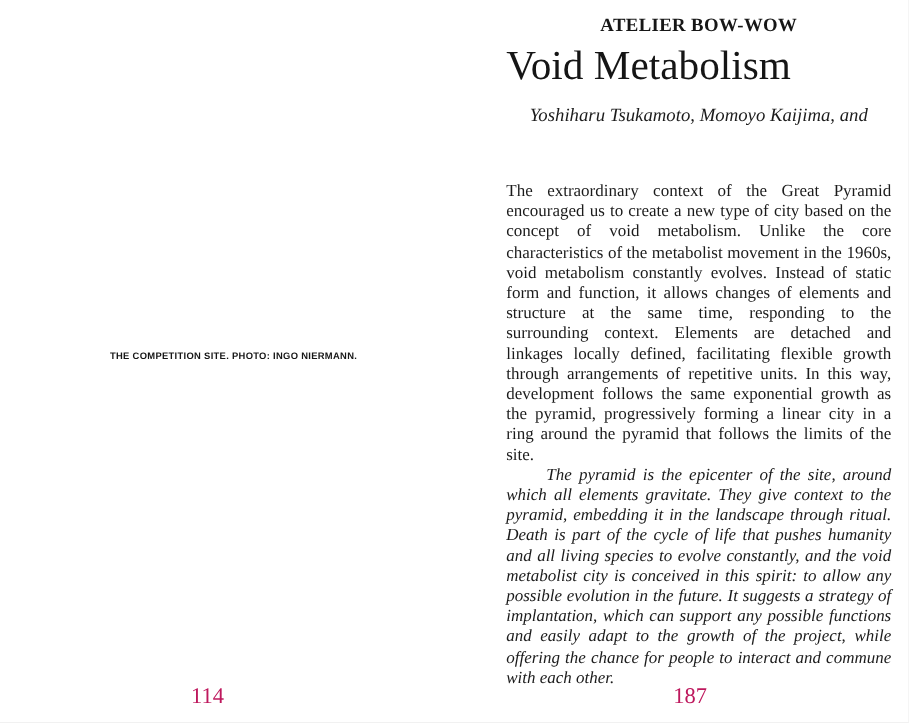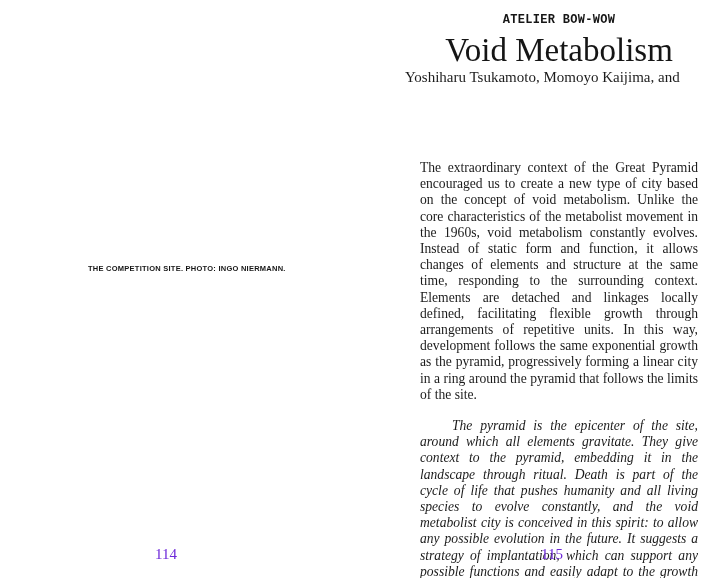--- a/index.html
+++ b/index.html
@@ -14,85 +14,87 @@
     background: #ffffff;
     overflow: hidden;
     font-family: "Liberation Serif", serif;
     color: #1a1a1a;
   }
 
   
   .photo-caption {
     position: absolute;
     left: 88px;
-    top: 264px;
+    top: 280px;
     font-family: "Liberation Sans", sans-serif;
     font-weight: bold;
     font-size: 7.5px;
     letter-spacing: 0.25px;
     color: #161616;
     white-space: nowrap;
   }
   .pagenum {
     position: absolute;
     top: 546px;
     font-family: "Liberation Serif", serif;
-    font-size: 15px;
-    color: #6d28d9;
+    font-size: 18px;
+    color: #be185d;
     transform: translateX(-50%);
     font-variant-numeric: oldstyle-nums;
     font-feature-settings: "onum" 1;
   }
   .pagenum-left  { left: 166px; }
   .pagenum-right { left: 552px; }
 
   
   .article {
     position: absolute;
     left: 405px;
     top: 0;
     width: 308px;
   }
   .kicker {
     margin-top: 13px;
     text-align: center;
-    font-family: Liberation Mono, monospace;
+    font-family: Liberation Serif, serif;
     font-weight: bold;
-    font-size: 12px;
+    font-size: 15px;
     letter-spacing: 0.3px;
     color: #161616;
   }
   .title {
     margin-top: 5px;
-    text-align: center;
     font-family: "Liberation Serif", serif;
     font-size: 33px;
     line-height: 36px;
     font-weight: normal;
     color: #151515;
     white-space: nowrap;
   }
   .authors {
+    margin-top: 13px;
+    text-align: center;
+    font-style: italic;
     font-size: 15px;
     line-height: 19px;
     color: #1c1c1c;
   }
   .body-text {
     position: absolute;
     left: 0;
     top: 145px;
     width: 308px;
     font-size: 13.6px;
     line-height: 16.2px;
     text-align: justify;
     text-justify: inter-word;
     color: #1b1b1b;
   }
   .body-text p {
-    margin: 15px;
+    margin: 0;
     padding: 0;
   }
   .body-text p.indented {
     text-indent: 32px;
     font-style: italic;
   }
 </style>
 </head>
 <body>
 
@@ -110,15 +112,15 @@
     <div class="authors">
       <div>Yoshiharu Tsukamoto, Momoyo Kaijima, and</div>
     </div>
 
     <div class="body-text">
       <p>The extraordinary context of the Great Pyramid encouraged us to create a new type of city based on the concept of void metabolism. Unlike the core characteristics of the metabolist movement in the 1960s, void metabolism constantly evolves. Instead of static form and function, it allows changes of elements and structure at the same time, responding to the surrounding context. Elements are detached and linkages locally defined, facilitating flexible growth through arrangements of repetitive units. In this way, development follows the same exponential growth as the pyramid, progressively forming a linear city in a ring around the pyramid that follows the limits of the site.</p>
       <p class="indented">The pyramid is the epicenter of the site, around which all elements gravitate. They give context to the pyramid, embedding it in the landscape through ritual. Death is part of the cycle of life that pushes humanity and all living species to evolve constantly, and the void metabolist city is conceived in this spirit: to allow any possible evolution in the future. It suggests a strategy of implantation, which can support any possible functions and easily adapt to the growth of the project, while offering the chance for people to interact and commune with each other.</p>
     </div>
   </div>
 
-  <div class="pagenum pagenum-right">115</div>
+  <div class="pagenum pagenum-right">187</div>
 
 </div>
 
 </body></html>

